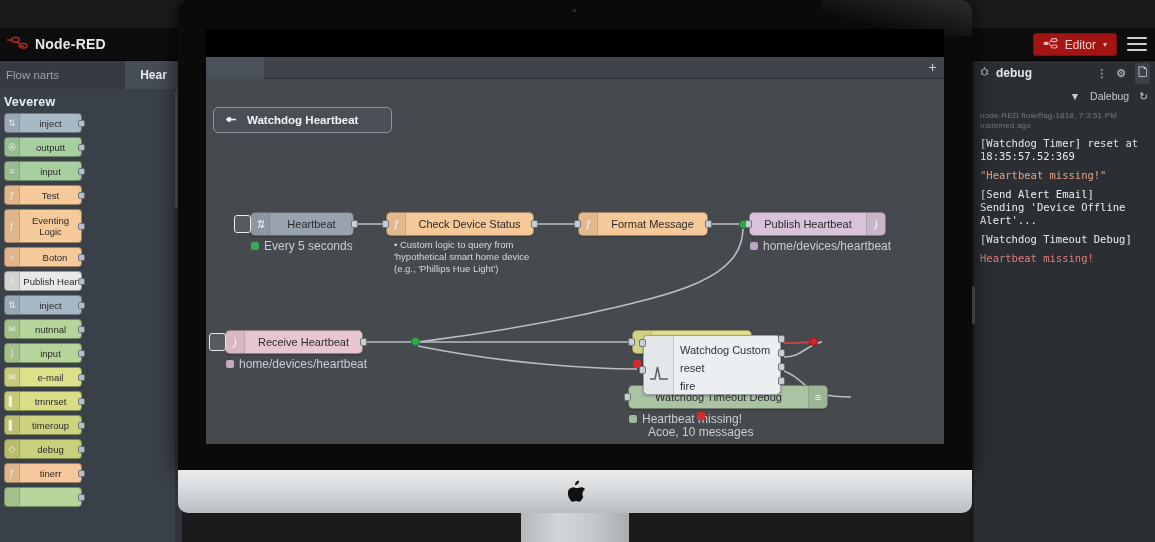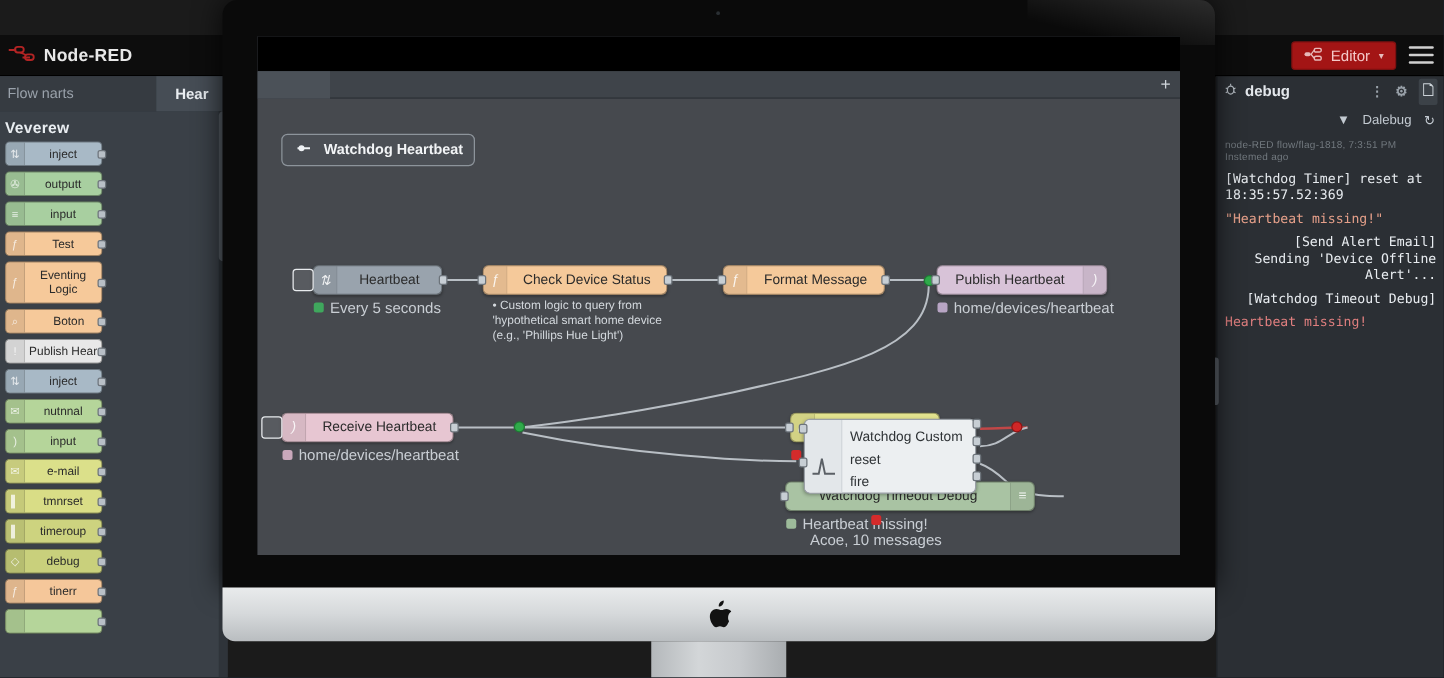--- a/index.html
+++ b/index.html
@@ -106,21 +106,21 @@
   }
   .dbg-list { padding:4px 6px 0 6px; }
   .dbg-meta { color:#72797f; font-size:8px; line-height:10px; letter-spacing:.2px; filter:blur(.4px); }
   .dbg-msg {
     color:#e6eaee; font-size:10.5px; line-height:13px;
     font-family:"DejaVu Sans Mono", monospace; margin-top:6px;
     word-break:break-word;
   }
   .dbg-msg.warn  { color:#e6a08a; }
   .dbg-msg.err   { color:#e07f7f; }
-  .dbg-msg.topic { color:#e9edf1;text-align:right; }
+  .dbg-msg.topic { color:#e9edf1; }
   .rp-scroll { position:absolute; left:-4px; top:225px; width:5px; height:38px; background:#5a6168; border-radius:3px; }
 
   
   .imac { position:absolute; left:178px; top:0; width:794px; height:542px; }
   .imac-screen {
     position:absolute; left:0; top:0; width:794px; height:470px;
     background:#0a0a0a; border-radius:12px 12px 0 0;
     box-shadow: 0 0 22px rgba(0,0,0,.75);
   }
   .imac-gloss {
@@ -162,24 +162,24 @@
     position:absolute; right:3px; top:2px; width:17px; height:18px;
     color:#cfd5da; font-size:14px; line-height:17px; text-align:center;
   }
   .canvas {
     position:absolute; left:0; top:50px; width:738px; height:365px;
     background:#46494e;
   }
 
   
   .grp {
-    position:absolute; left:7px; top:28px; width:155px; height:26px;
+    position:absolute; left:7px; top:28px; width:179px; height:26px;
     border:1px solid #8d949b; border-radius:5px; background:#4b4f55;
     display:flex; align-items:center; gap:9px; padding-left:11px;
-    color:#f2f4f6; font-size:11.5px; font-weight:bold;margin-left:12px;
+    color:#f2f4f6; font-size:11.5px; font-weight:bold;
   }
 
   
   .node {
     position:absolute; height:24px; border-radius:5px;
     border:1px solid rgba(0,0,0,.35);
     display:flex; align-items:center;
     font-size:11px; color:#2b2b2b;
     box-shadow:0 1px 2px rgba(0,0,0,.25);
   }

